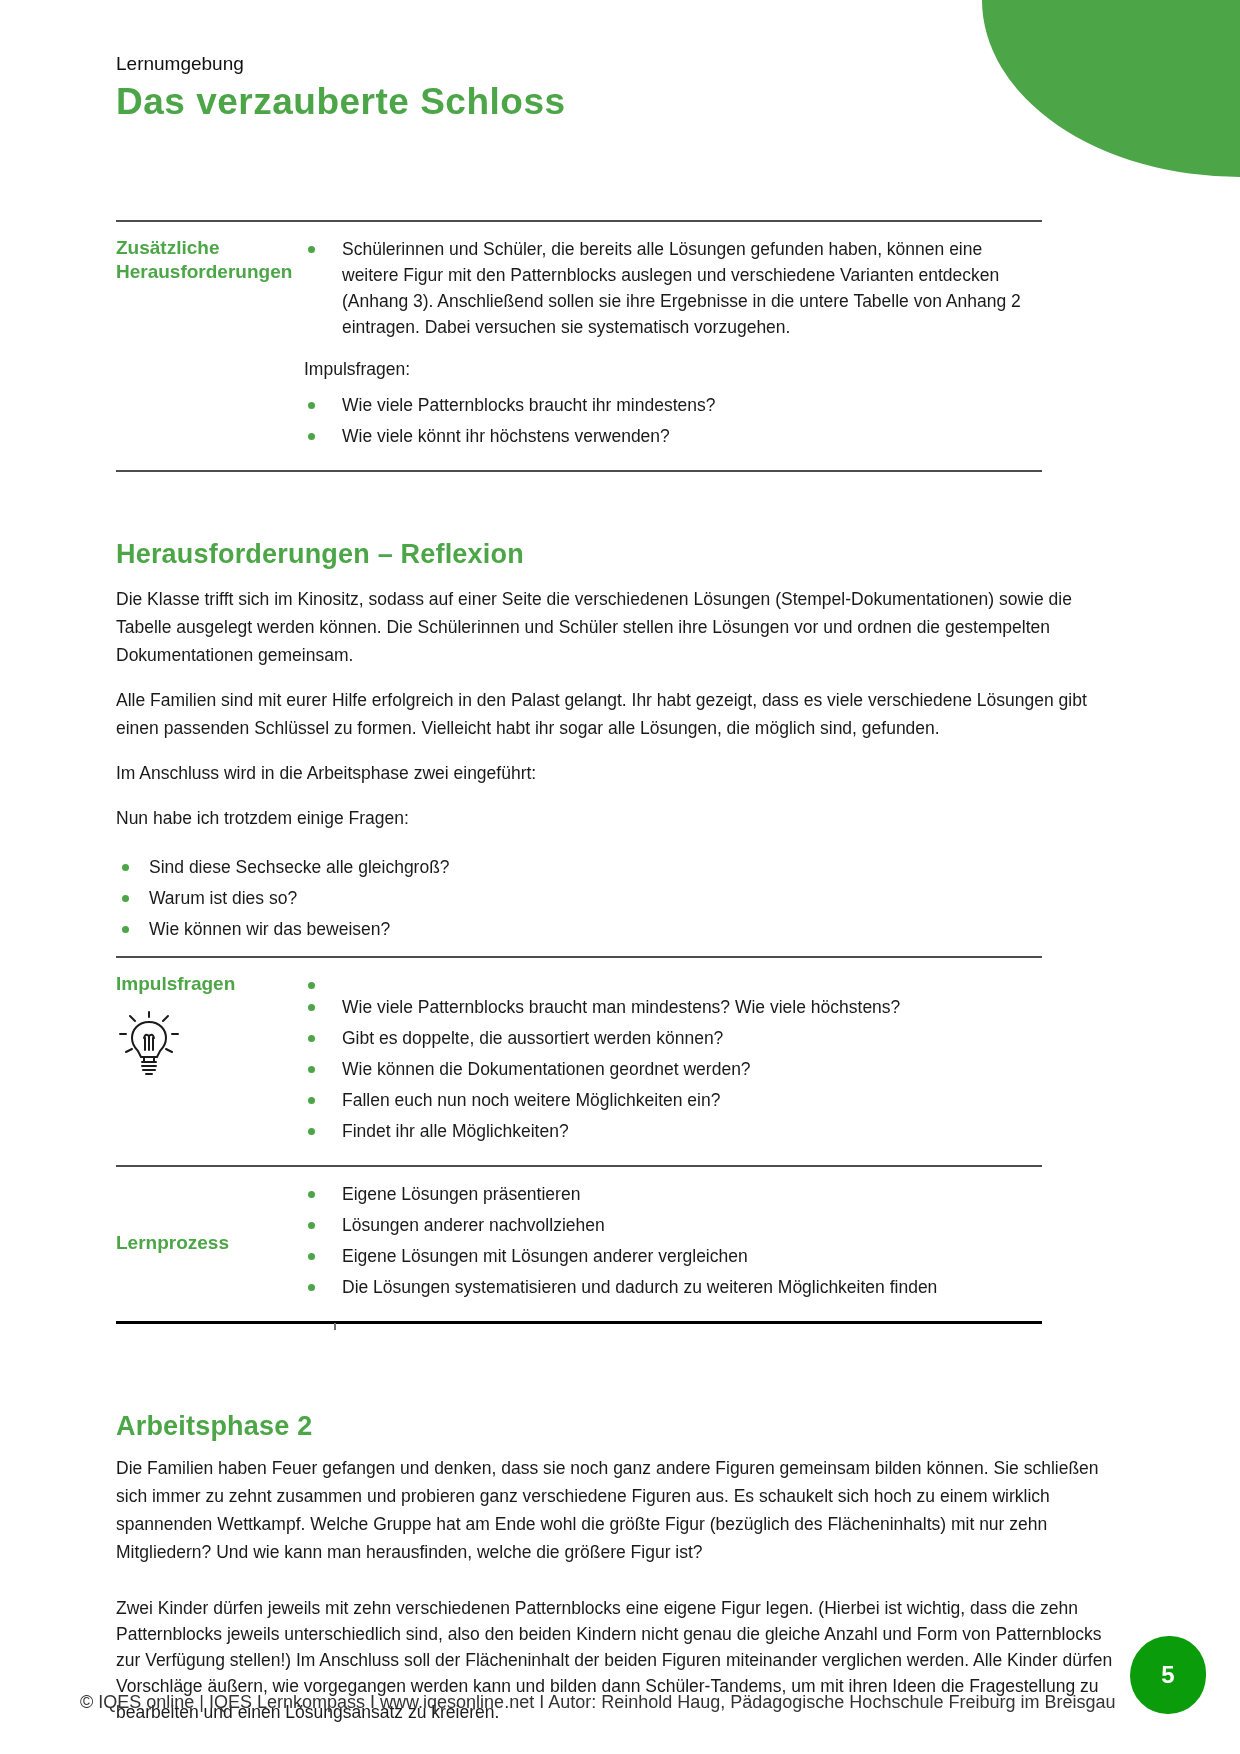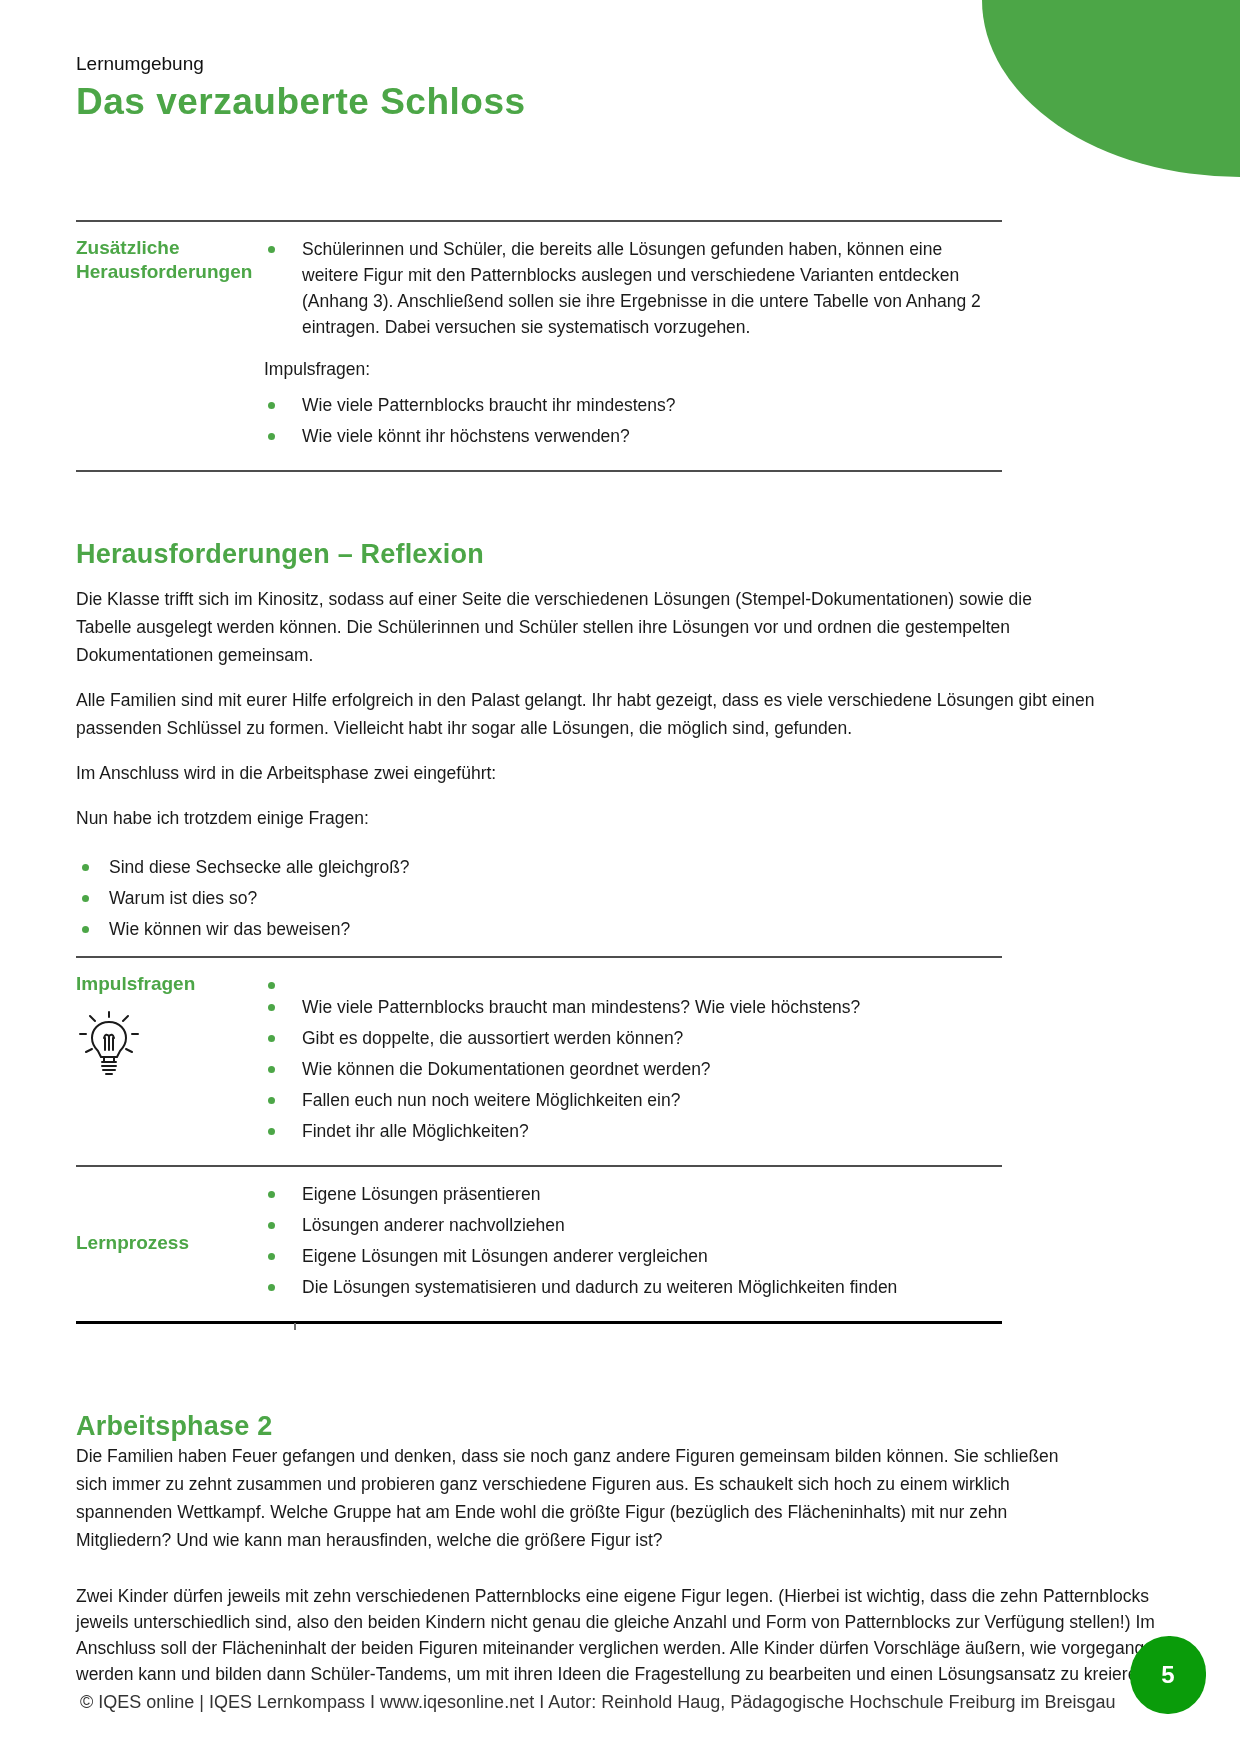--- a/index.html
+++ b/index.html
@@ -5,21 +5,21 @@
   html,body{margin:0;padding:0;background:#ffffff;}
   .page{
     position:relative;width:1240px;height:1754px;background:#ffffff;overflow:hidden;
     font-family:"Liberation Sans", sans-serif;color:#1a1a1a;
   }
   
   .corner{
     position:absolute;top:0;right:0;width:258px;height:177px;
     background:var(--green);border-bottom-left-radius:100% 100%;
   }
-  .content{position:relative;padding:0 76px;}
+  .content{position:relative;padding:0 116px;}
   
   .eyebrow{padding-top:52px;font-size:19px;line-height:24px;color:#111;}
   .doc-title{margin-top:4px;font-size:37px;line-height:44px;font-weight:bold;color:var(--green);letter-spacing:0.5px;}
   
   .row{display:flex;border-top:2px solid #4d4d4d;padding:14px 0 16px 0;width:926px;}
   .row.last{border-bottom:3px solid #000000;position:relative;align-items:center;}
   .row-label{width:188px;flex:0 0 188px;font-size:19px;line-height:24px;font-weight:bold;color:var(--green);}
   .row-content{flex:1;}
   
   ul.blist{list-style:none;margin:0;padding:0;}
@@ -31,21 +31,21 @@
   ul.blist.wide li .dot{margin-left:6px;}
   ul.blist.wide li .txt{margin-left:20px;max-width:1000px;}
   .subhead{font-size:17.5px;line-height:26px;margin:16px 0 10px 0;}
   
   .sec-heading{font-size:27px;line-height:32px;font-weight:bold;color:var(--green);letter-spacing:0.2px;}
   .sec-heading.mt1{margin-top:66px;}
   .sec-heading.mt2{margin-top:86px;}
   p.body{font-size:17.5px;line-height:28px;margin:15px 0 17px 0;}
   p.w1{max-width:1000px;}
   p.w2{max-width:1030px;}
-  p.w3{max-width:985px;margin-top:0;}
+  p.w3{max-width:985px;margin-top:12px;}
   p.w4{max-width:1095px;margin-top:29px;line-height:26px;}
   
   .bulb{margin:14px 0 0 2px;display:block;}
   
   .nub{position:absolute;left:218px;bottom:-9px;width:2px;height:7px;background:#6f6f6f;}
   
   .footer-text{position:absolute;left:80px;top:1692px;font-size:18px;color:#333;}
   .page-badge{
     position:absolute;left:1130px;top:1636px;width:76px;height:78px;border-radius:52% 48% 50% 50%;
     background:var(--badge);color:#fff;font-size:24px;font-weight:bold;

